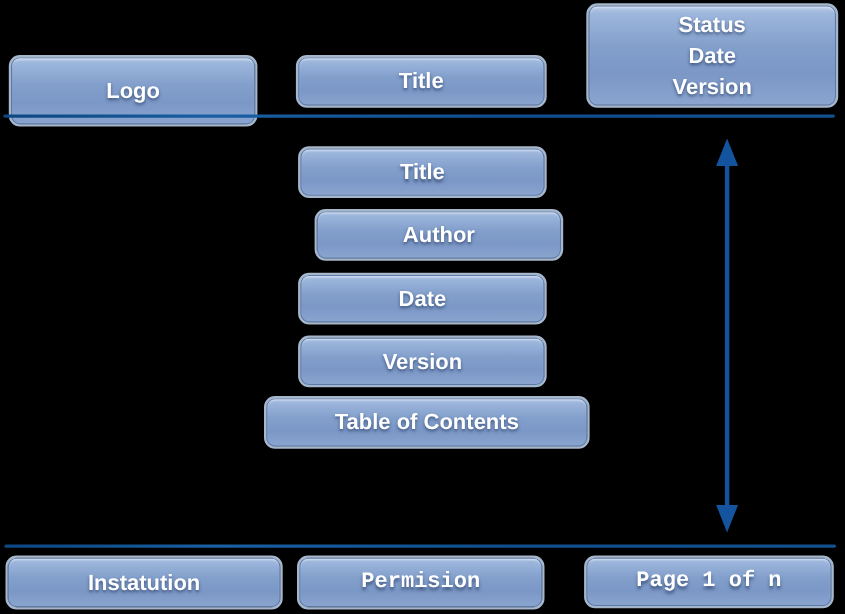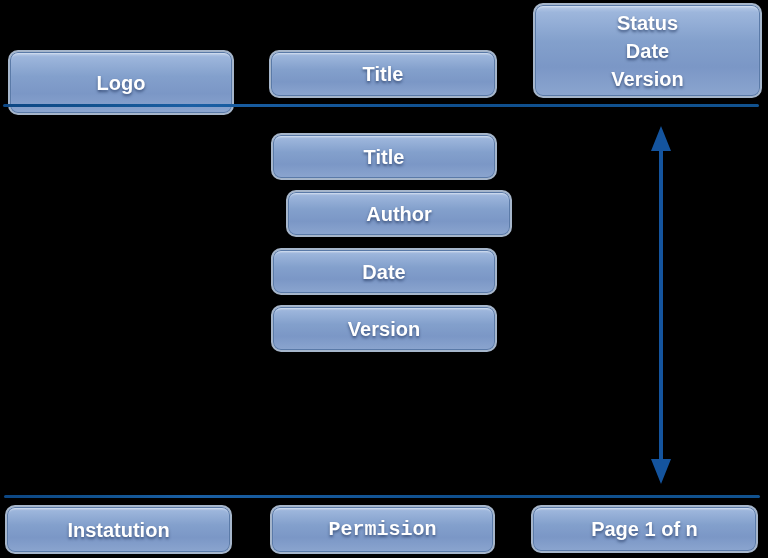--- a/index.html
+++ b/index.html
@@ -63,24 +63,25 @@
 Date
 Version</div>
 
   <div class="hline" style="left:3px; top:104px; width:756px;"></div>
   <div class="hline" style="left:4px; top:495px; width:756px;"></div>
 
   <div class="node" style="left:271px; top:133px; width:226px; height:47px;">Title</div>
   <div class="node" style="left:271px; top:190px; width:226px; height:47px;margin-left:15px;">Author</div>
   <div class="node" style="left:271px; top:248px; width:226px; height:47px;">Date</div>
   <div class="node" style="left:271px; top:305px; width:226px; height:47px;">Version</div>
+  <div class="node" style="left:240px; top:360px; width:296px; height:48px;">Table of Contents</div>
 
   <svg class="arrow-svg" width="34" height="362" viewBox="0 0 34 362">
     <polygon points="17,2 27,27 7,27" fill="#14549e"></polygon>
     <rect x="15" y="25" width="4" height="312" fill="#14549e"></rect>
     <polygon points="7,335 27,335 17,360" fill="#14549e"></polygon>
   </svg>
 
-  <div class="node" style="left:5px; top:505px; width:227px; height:49px;">Instatution</div>
+  <div class="node" style="left:5px; top:505px; width:252px; height:49px;">Instatution</div>
   <div class="node" style="left:270px; top:505px; width:225px; height:49px;font-family:Liberation Mono, monospace;">Permision</div>
-  <div class="node" style="left:531px; top:505px; width:227px; height:48px;">Page 1 of n</div>
+  <div class="node" style="left:531px; top:505px; width:227px; height:48px;font-family:Liberation Mono, monospace;">Page 1 of n</div>
 
 </div>
 
 </body></html>

